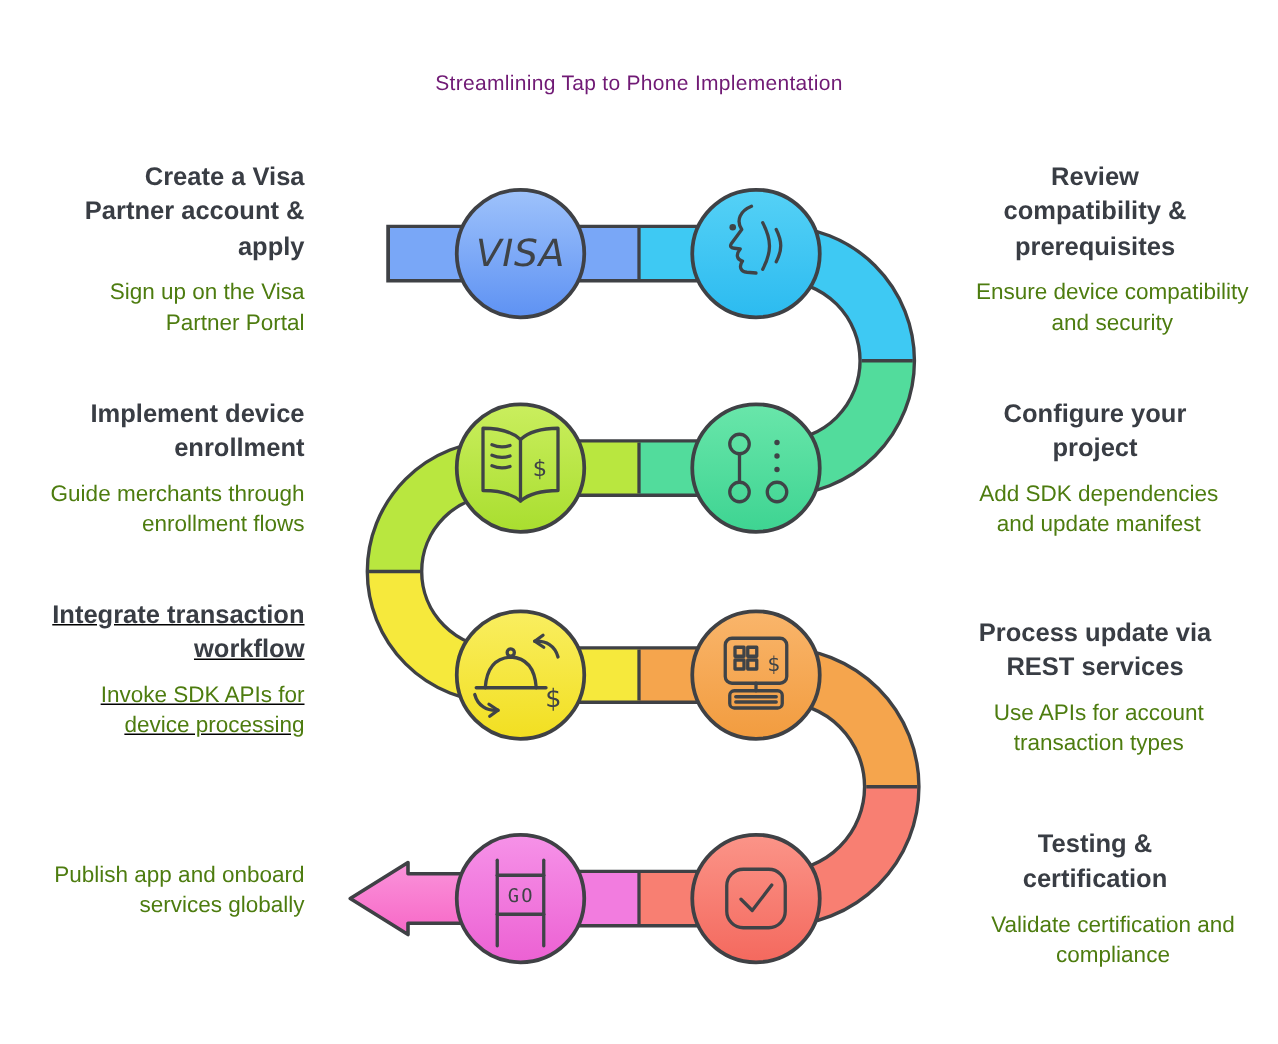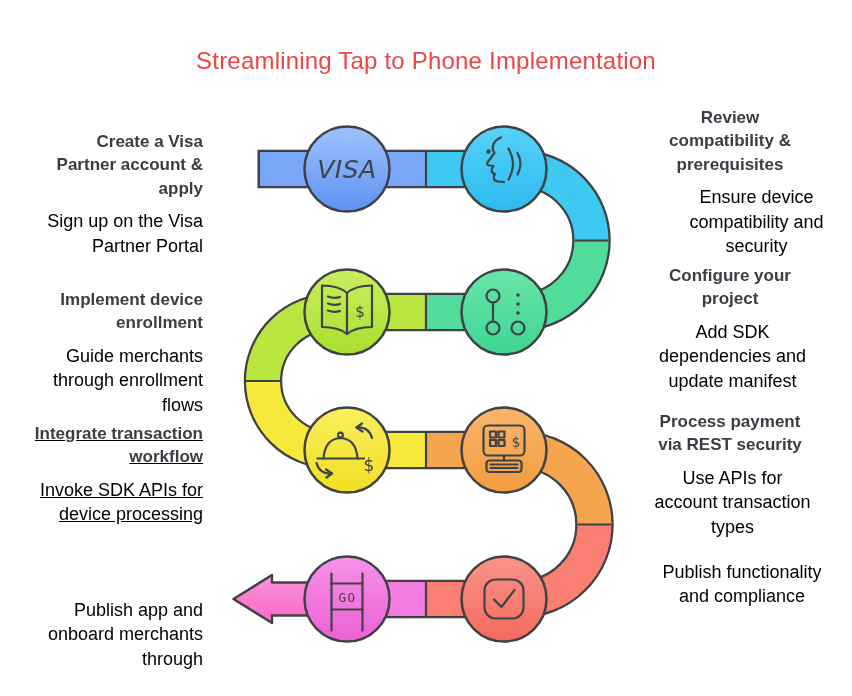--- a/index.html
+++ b/index.html
@@ -2,34 +2,34 @@
 <html><head>
 <meta charset="utf-8">
 <style>
   html,body{margin:0;padding:0;background:#ffffff;}
   .canvas{
     position:relative;width:852px;height:696px;background:#ffffff;overflow:hidden;
     font-family:"Liberation Sans",sans-serif;
   }
   .title{
     position:absolute;left:0;right:0;top:47px;text-align:center;
-    font-size:24px;font-weight:500;color:#ef4444;letter-spacing:.2px;
+    font-size:14px;font-weight:500;color:#701a75;letter-spacing:.2px;
   }
   svg.flow{position:absolute;left:0;top:0;}
   .tblock{position:absolute;}
   .tblock .h{font-size:17px;font-weight:700;color:#393d44;line-height:1.38;}
-  .tblock .d{font-size:18px;font-weight:400;color:#000000;line-height:1.36;margin-top:9px;}
-  .left{left:33px;width:170px;text-align:right;margin-top:24px;}
+  .tblock .d{font-size:15px;font-weight:400;color:#4d7c0f;line-height:1.36;margin-top:9px;}
+  .left{left:33px;width:170px;text-align:right;}
   .right{left:650px;text-align:center;}
   .right .h{width:160px;}
   .p-l1{top:106px;} .p-r1{top:106px;}
   .p-l2{top:264px;} .p-r2{top:264px;}
   .p-l3{top:398px;text-decoration:underline;} .p-r3{top:410px;}
   .p-l4{top:565px;} .p-r4{top:551px;}
-  .p-r1 .d{width:183px;margin-left:15px;} .p-r2 .d{width:165px;}
+  .p-r1 .d{width:183px;} .p-r2 .d{width:165px;}
   .p-r3 .d{width:165px;} .p-r4 .d{width:184px;}
   .ic{stroke:#3f4347;stroke-width:2.2;fill:none;stroke-linecap:round;stroke-linejoin:round;}
   .ictxt{fill:#3f4347;stroke:none;font-family:"DejaVu Sans",sans-serif;}
 </style>
 </head>
 <body>
 
 <div class="canvas">
 
   <div class="title">Streamlining Tap to Phone Implementation</div>
@@ -193,25 +193,26 @@
     <div class="h">Implement device enrollment</div>
     <div class="d">Guide merchants through enrollment flows</div>
   </div>
 
   <div class="tblock left p-l3">
     <div class="h">Integrate transaction workflow</div>
     <div class="d">Invoke SDK APIs for device processing</div>
   </div>
 
   <div class="tblock right p-r3">
-    <div class="h">Process payment via REST security</div>
+    <div class="h">Process update via REST services</div>
     <div class="d">Use APIs for account transaction types</div>
   </div>
 
   <div class="tblock right p-r4">
-    <div class="d">Publish functionality and compliance</div>
+    <div class="h">Testing &amp; certification</div>
+    <div class="d">Validate certification and compliance</div>
   </div>
 
   <div class="tblock left p-l4">
-    <div class="d">Publish app and onboard merchants through</div>
+    <div class="d">Publish app and onboard services globally</div>
   </div>
 
 </div>
 
 </body></html>

